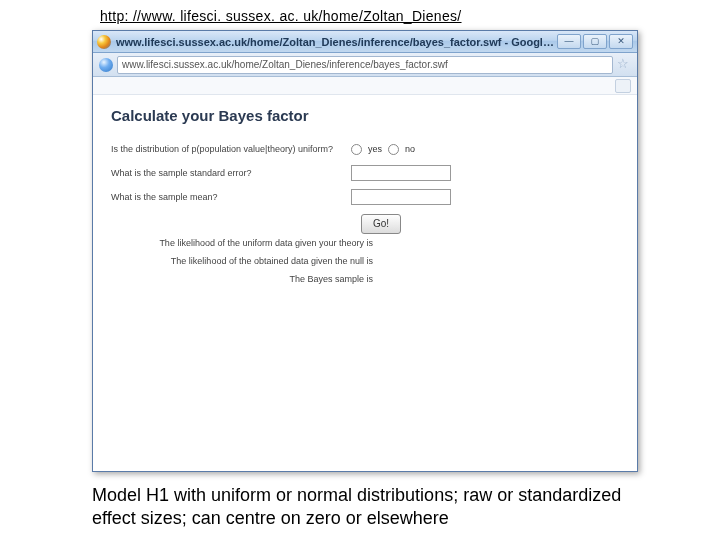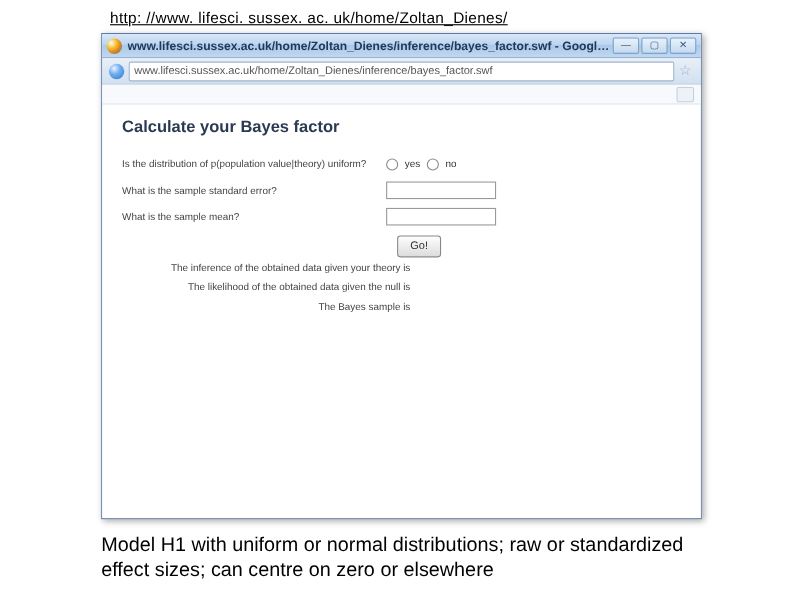--- a/index.html
+++ b/index.html
@@ -239,21 +239,21 @@
       <div class="form-row">
         <div class="form-label">What is the sample mean?</div>
         <div class="form-ctrl">
             <div class="txt-input"></div>
           </div>
       </div>
 
       <div class="go-btn">Go!</div>
 
       <div class="result-row">
-        <div class="result-lbl">The inference of the obtained data given your theory is</div>
+        <div class="result-lbl">The likelihood of the uniform data given your theory is</div>
       </div>
       <div class="result-row">
         <div class="result-lbl">The likelihood of the obtained data given the null is</div>
       </div>
       <div class="result-row">
         <div class="result-lbl">The Bayes sample is</div>
       </div>
     </div>
   </div>
 </div>

